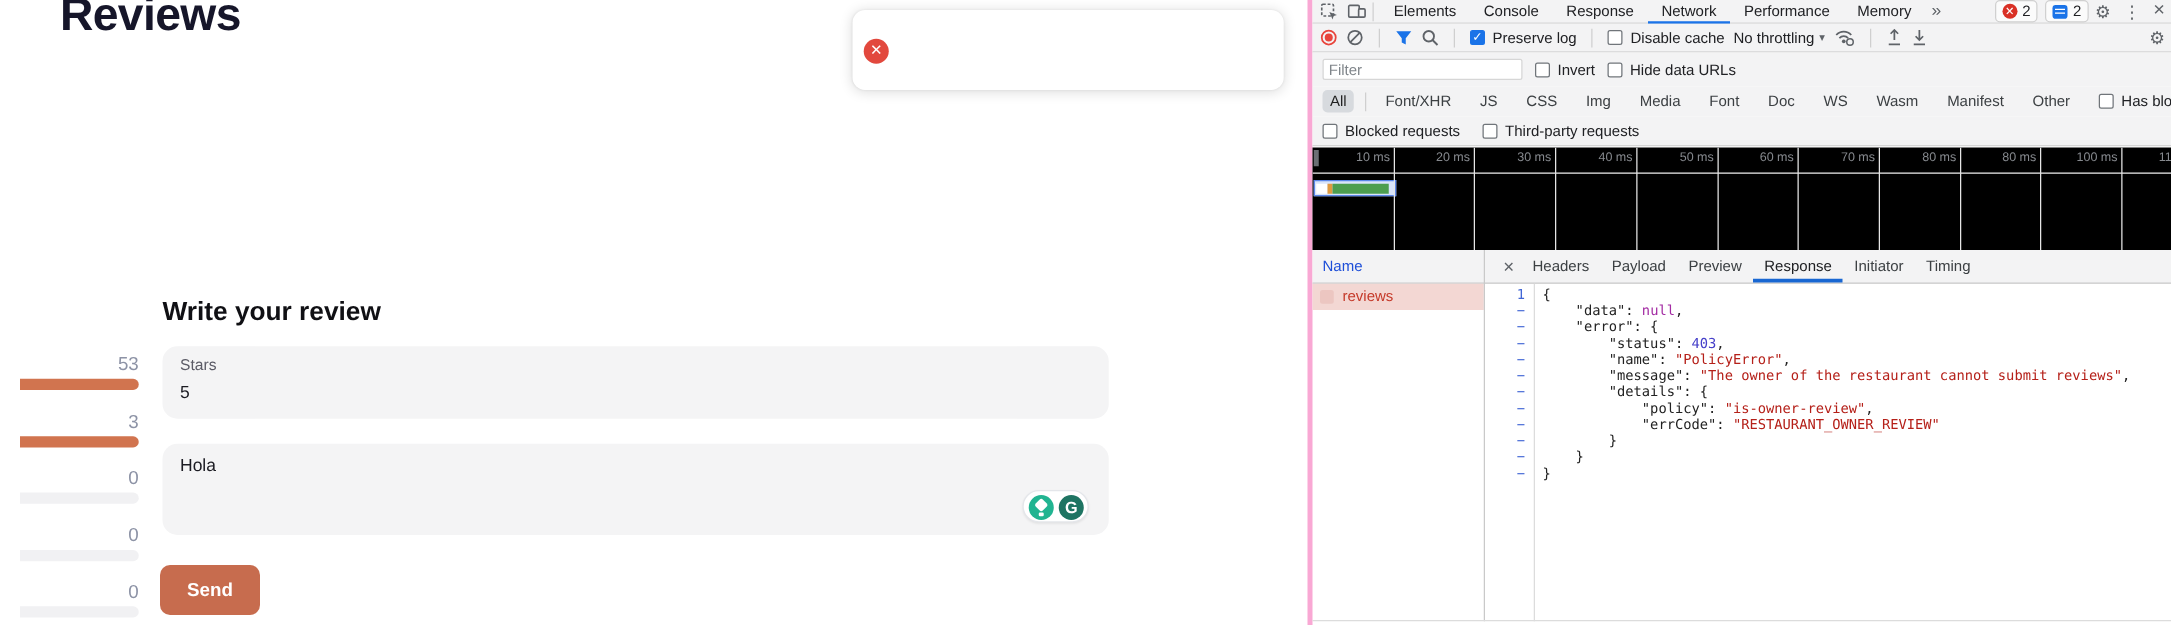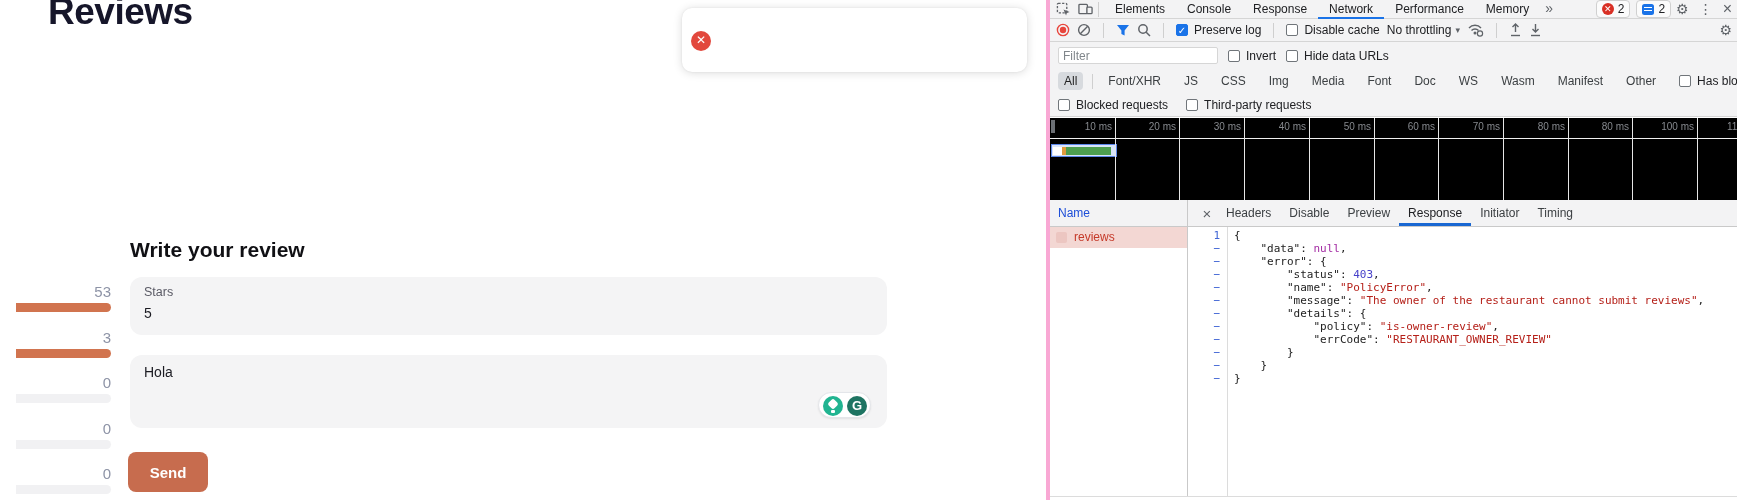--- a/index.html
+++ b/index.html
@@ -351,21 +351,21 @@
     <div class="req-row">
       <div class="req-fav"></div>
       <div class="req-name">reviews</div>
     </div>
     <div class="col-divider"></div>
 
     <div class="detail-header">
       <div class="close-x">×</div>
       <div style="display:flex" id="detail-tabs">
           <div class="dettab">Headers</div>
-          <div class="dettab">Disable</div>
+          <div class="dettab">Payload</div>
           <div class="dettab">Preview</div>
           <div class="dettab sel">Response</div>
           <div class="dettab">Initiator</div>
           <div class="dettab">Timing</div>
         </div>
     </div>
 
     <div id="gutter">
         <div class="g-line">1</div>
         <div class="g-line">−</div>

